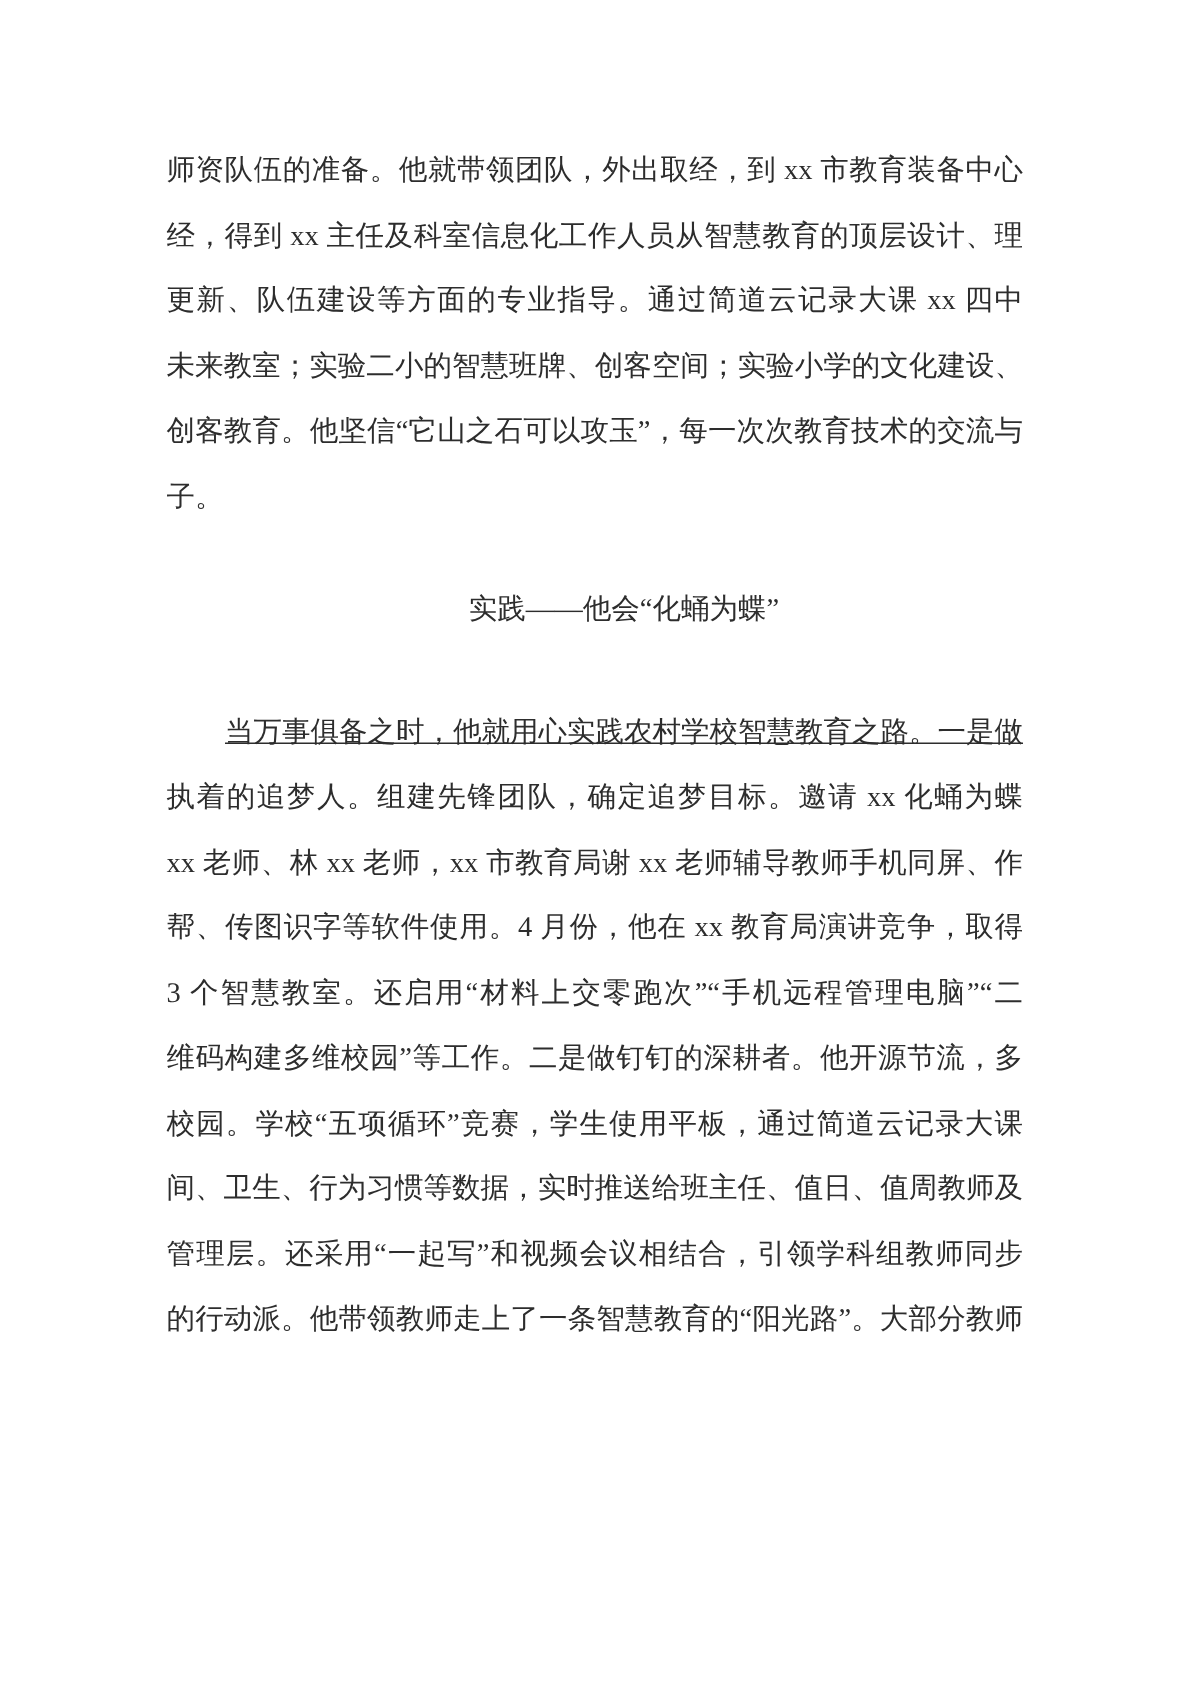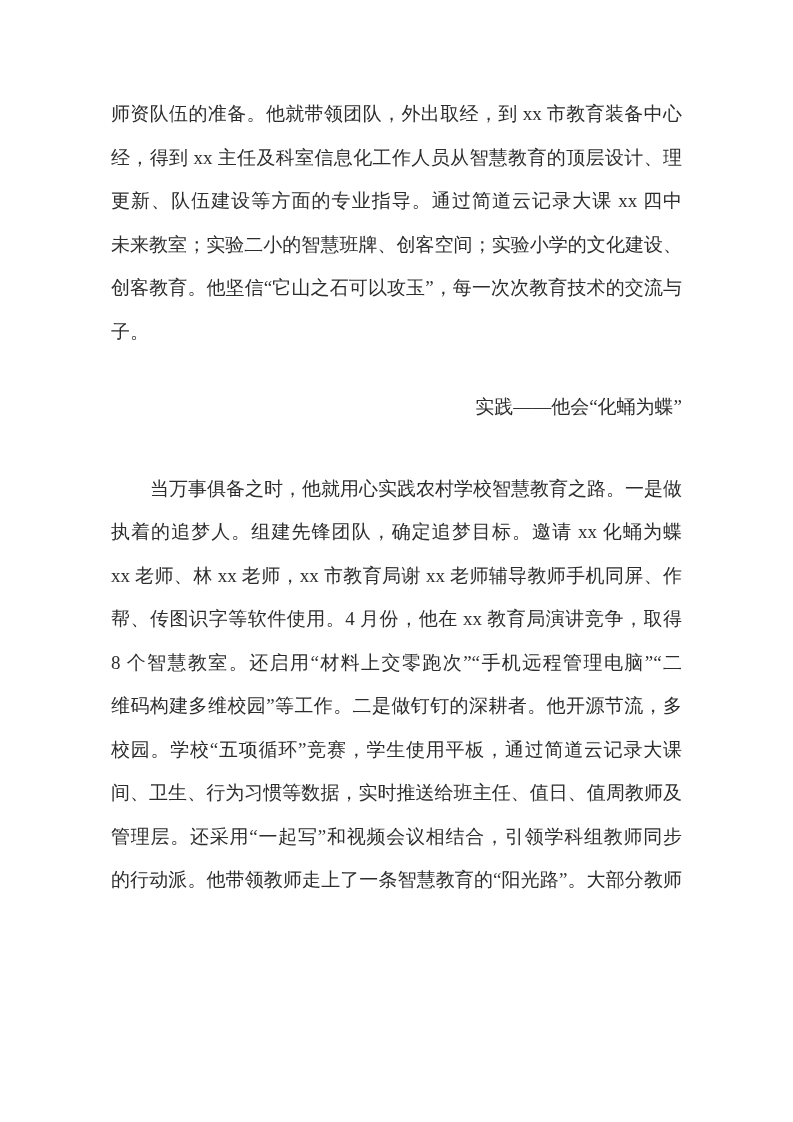--- a/index.html
+++ b/index.html
@@ -33,29 +33,30 @@
     overflow: hidden;
     text-align: justify;
     
     text-align-last: justify;
   }
   .line.lastline {
     text-align-last: left;
   }
   .line.indent {
     text-indent: 39px;
+    text-decoration: underline;
   }
   .heading {
     margin: 32px 0 0 0;
     font-size: 19px;
     font-weight: normal;
     line-height: 43.5px;
     height: 43.5px;
     text-indent: 39px;
-    text-align: right;
+    text-align: center;
     color: #2d2d2d;
   }
   .para.second {
     margin-top: 38px;
   }
 </style>
 </head>
 <body>
 
 <div class="page">
@@ -70,21 +71,21 @@
       <div class="line lastline">子。</div>
     </div>
 
     <h2 class="heading">实践——他会“化蛹为蝶”</h2>
 
     <div class="para second">
       <div class="line indent">当万事俱备之时，他就用心实践农村学校智慧教育之路。一是做</div>
       <div class="line">执着的追梦人。组建先锋团队，确定追梦目标。邀请 xx 化蛹为蝶</div>
       <div class="line">xx 老师、林 xx 老师，xx 市教育局谢 xx 老师辅导教师手机同屏、作业</div>
       <div class="line">帮、传图识字等软件使用。4 月份，他在 xx 教育局演讲竞争，取得了</div>
-      <div class="line">8 个智慧教室。还启用“材料上交零跑次”“手机远程管理电脑”“二</div>
+      <div class="line">3 个智慧教室。还启用“材料上交零跑次”“手机远程管理电脑”“二</div>
       <div class="line">维码构建多维校园”等工作。二是做钉钉的深耕者。他开源节流，多</div>
       <div class="line">校园。学校“五项循环”竞赛，学生使用平板，通过简道云记录大课</div>
       <div class="line">间、卫生、行为习惯等数据，实时推送给班主任、值日、值周教师及</div>
       <div class="line">管理层。还采用“一起写”和视频会议相结合，引领学科组教师同步</div>
       <div class="line">的行动派。他带领教师走上了一条智慧教育的“阳光路”。大部分教师</div>
     </div>
 
   </div>
 </div>
 

